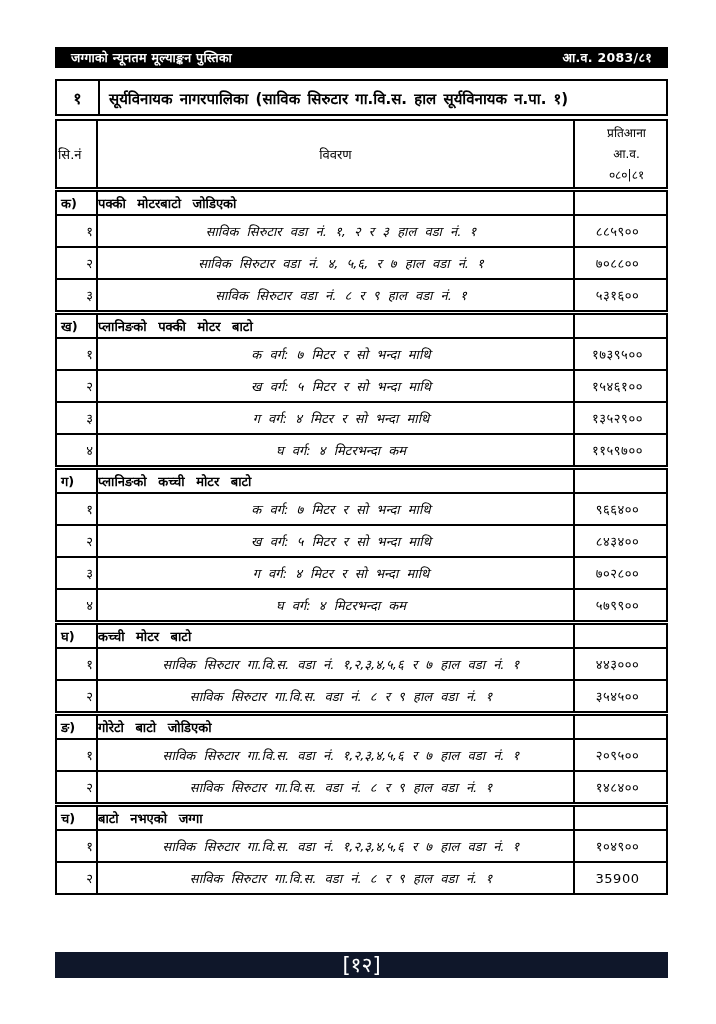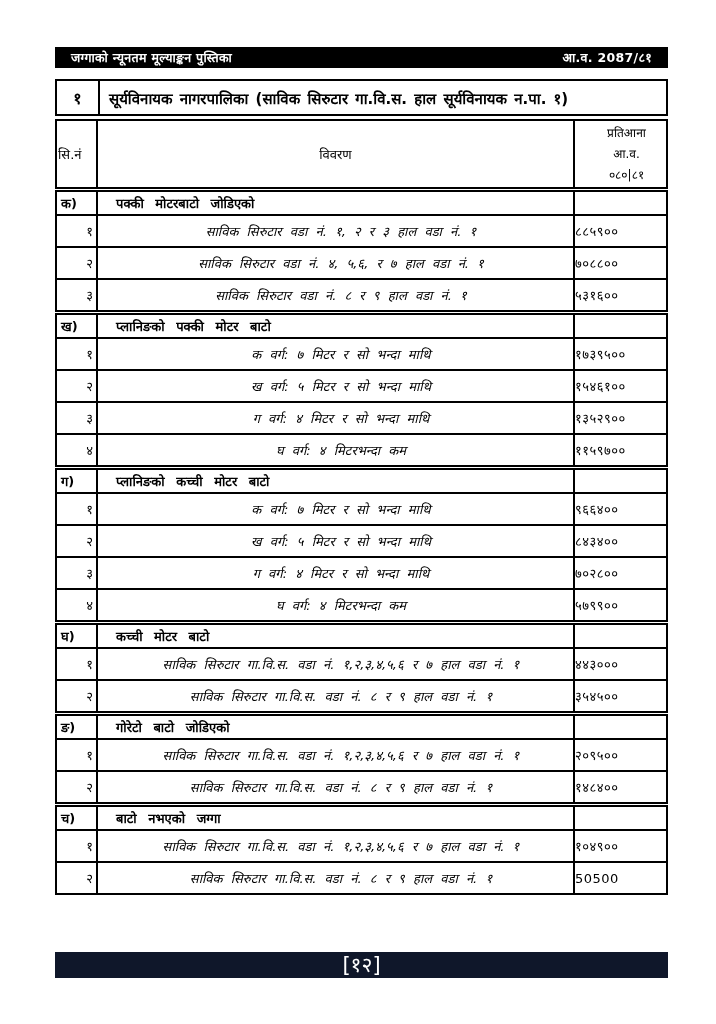--- a/index.html
+++ b/index.html
@@ -45,43 +45,43 @@
   .head-row th{height:66px;font-weight:normal;font-size:13px;}
   th.h-sn{text-align:left;padding-left:1px;font-size:13px;}
   th.h-desc{text-align:center;}
   th.h-rate{text-align:center;font-size:12px;padding-left:12px;}
   th.h-rate div{line-height:21px;}
 
   .section-row td{
     height:22px;font-weight:bold;font-size:13px;border-top:5px double #000;
   }
   .section-row .sec-label{text-align:left;padding-left:4px;font-weight:bold;}
-  .section-row .sec-title{padding-left:18px;word-spacing:7px;white-space:nowrap;}
+  .section-row .sec-title{padding-left:0;word-spacing:7px;white-space:nowrap;}
 
   .data-row td{height:30px;font-size:13px;}
   .data-row .num{text-align:right;padding-right:3px;}
   .data-row .desc{text-align:center;padding-left:11px;word-spacing:4px;white-space:nowrap;font-style:italic;}
-  .data-row .val{text-align:left;padding-right:6px;letter-spacing:0.5px;}
+  .data-row .val{text-align:center;padding-right:6px;letter-spacing:0.5px;}
 
   
   .footer-bar{
     position:absolute;left:55px;top:952px;width:613px;height:26px;background:#0f172a;
     color:#fff;display:flex;align-items:center;justify-content:center;
     font-size:21px;line-height:26px;
   }
 </style>
 </head>
 <body>
 
 <div class="page">
   <div class="content">
 
     <div class="header-bar">
       <span>जग्गाको न्यूनतम मूल्याङ्कन पुस्तिका</span>
-      <span>आ.व. 2087/८१</span>
+      <span>आ.व. 2083/८१</span>
     </div>
 
     <div class="title-table">
       <div class="title-num">१</div>
       <div class="title-text">सूर्यविनायक नागरपालिका (साविक सिरुटार गा.वि.स. हाल सूर्यविनायक न.पा. १)</div>
     </div>
 
     <table class="main-table">
       <colgroup>
         <col class="col-sn">
@@ -206,21 +206,21 @@
             <td class="sec-empty"></td>
           </tr>
           <tr class="data-row">
             <td class="num">१</td>
             <td class="desc">साविक सिरुटार गा.वि.स. वडा नं. १,२,३,४,५,६ र ७ हाल वडा नं. १</td>
             <td class="val">१०४९००</td>
           </tr>
           <tr class="data-row">
             <td class="num">२</td>
             <td class="desc">साविक सिरुटार गा.वि.स. वडा नं. ८ र ९ हाल वडा नं. १</td>
-            <td class="val">50500</td>
+            <td class="val">35900</td>
           </tr>
         </tbody>
     </table>
   </div>
 
   <div class="footer-bar">
     <span>[१२]</span>
   </div>
 </div>
 

